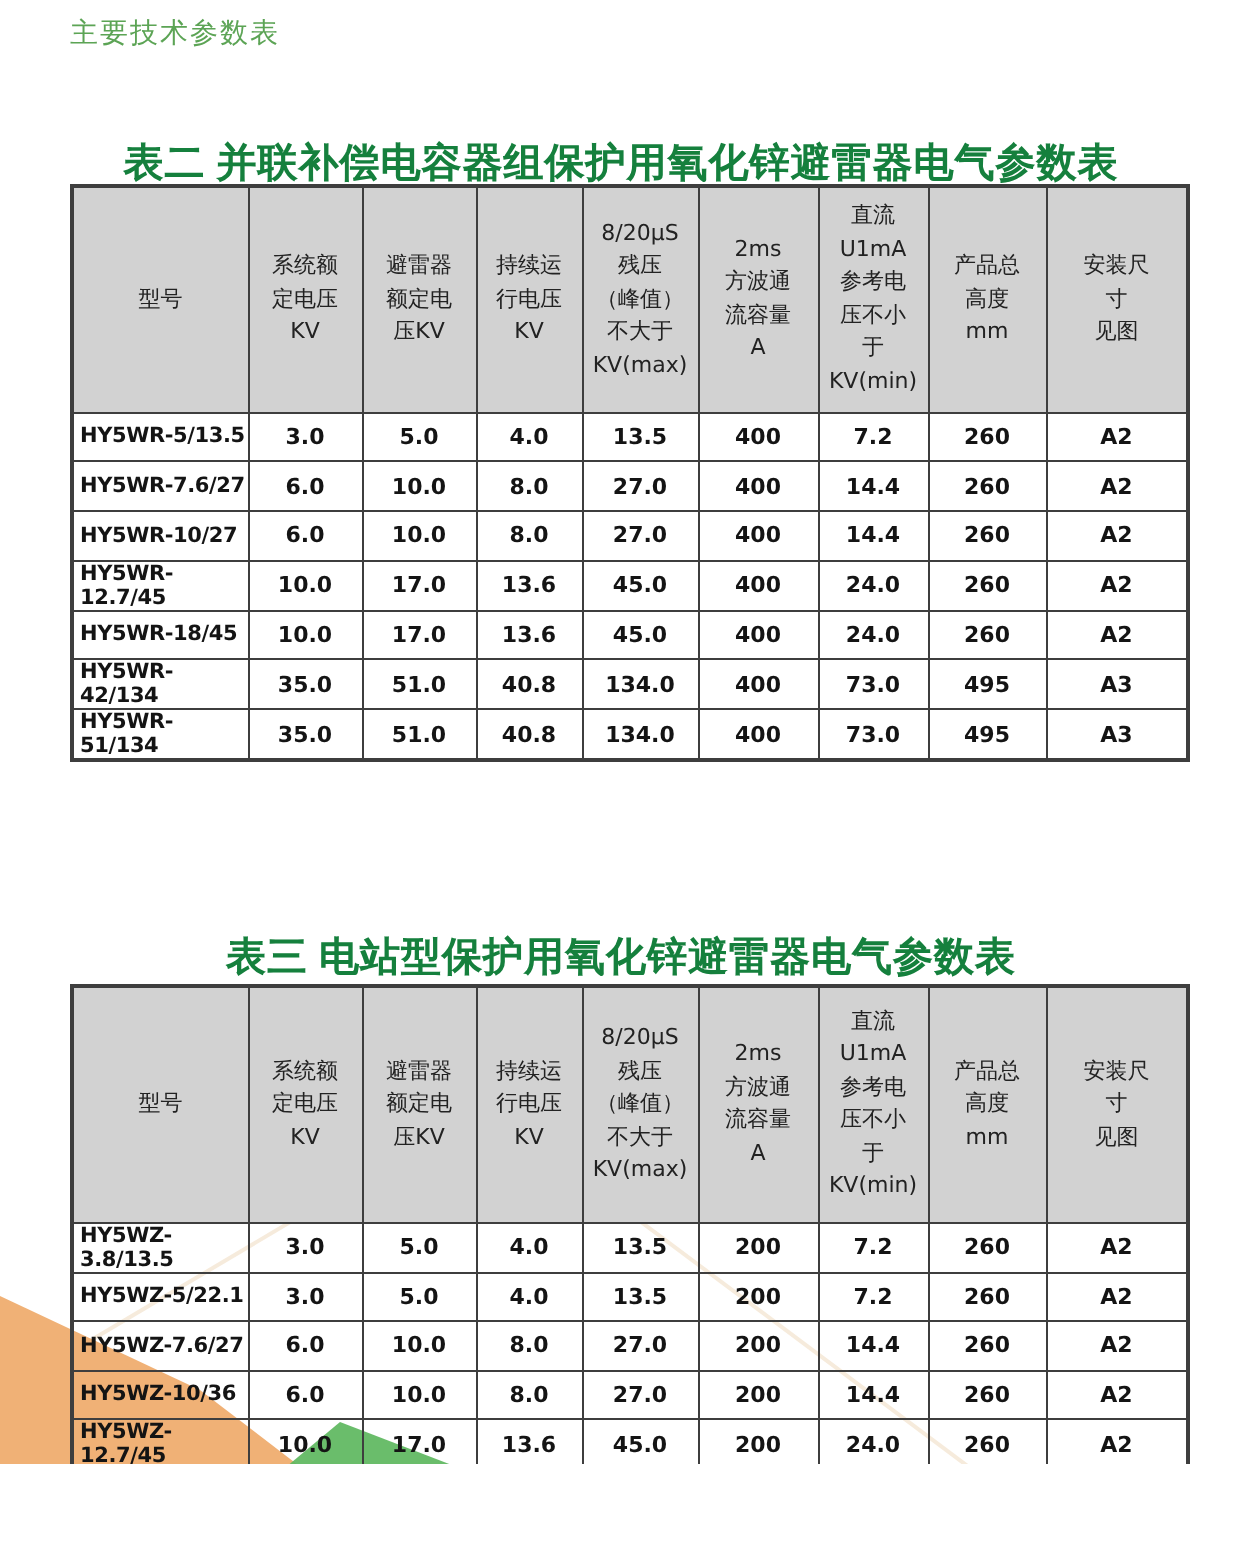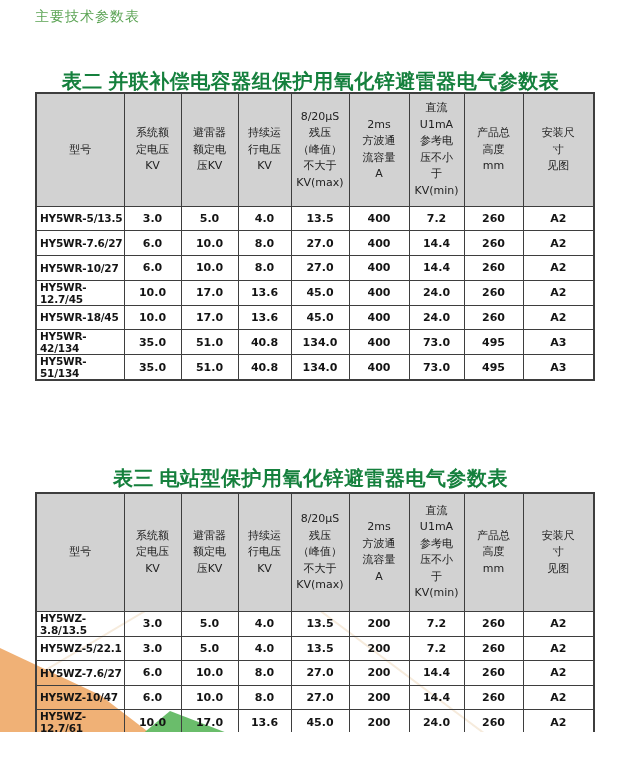--- a/index.html
+++ b/index.html
@@ -263,32 +263,32 @@
           <td>6.0</td>
           <td>10.0</td>
           <td>8.0</td>
           <td>27.0</td>
           <td>200</td>
           <td>14.4</td>
           <td>260</td>
           <td>A2</td>
         </tr>
         <tr>
-          <td class="model">HY5WZ-10/47</td>
-          <td>6.0</td>
-          <td>10.0</td>
-          <td>8.0</td>
-          <td>27.0</td>
-          <td>200</td>
-          <td>14.4</td>
-          <td>260</td>
-          <td>A2</td>
-        </tr>
-        <tr>
-          <td class="model">HY5WZ-12.7/61</td>
+          <td class="model">HY5WZ-10/36</td>
+          <td>6.0</td>
+          <td>10.0</td>
+          <td>8.0</td>
+          <td>27.0</td>
+          <td>200</td>
+          <td>14.4</td>
+          <td>260</td>
+          <td>A2</td>
+        </tr>
+        <tr>
+          <td class="model">HY5WZ-12.7/45</td>
           <td>10.0</td>
           <td>17.0</td>
           <td>13.6</td>
           <td>45.0</td>
           <td>200</td>
           <td>24.0</td>
           <td>260</td>
           <td>A2</td>
         </tr>
       </tbody>

